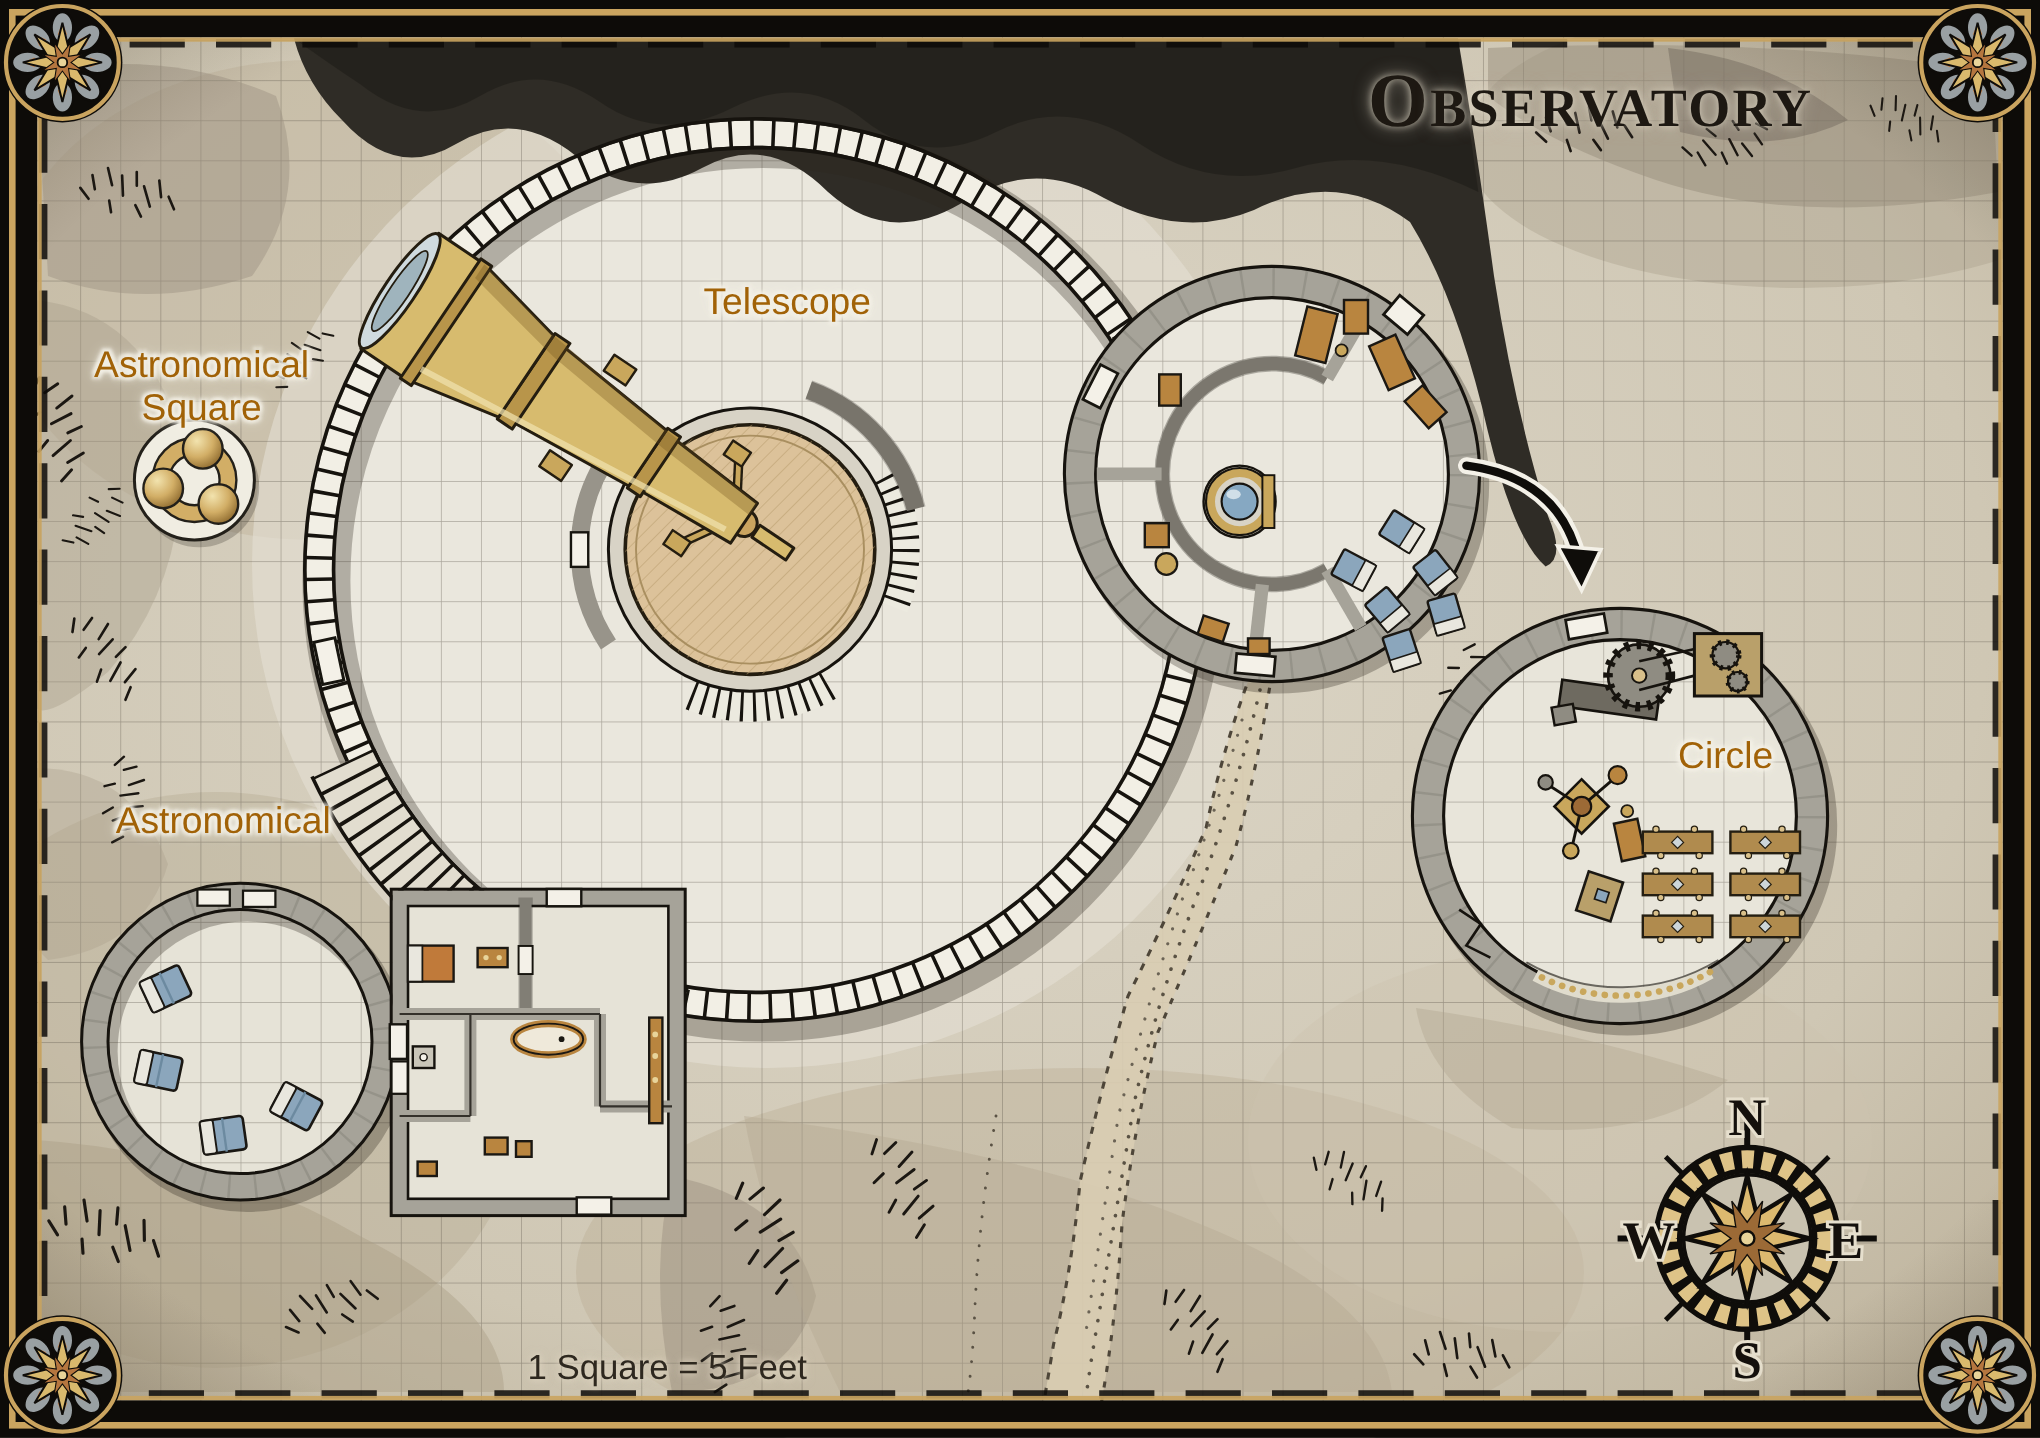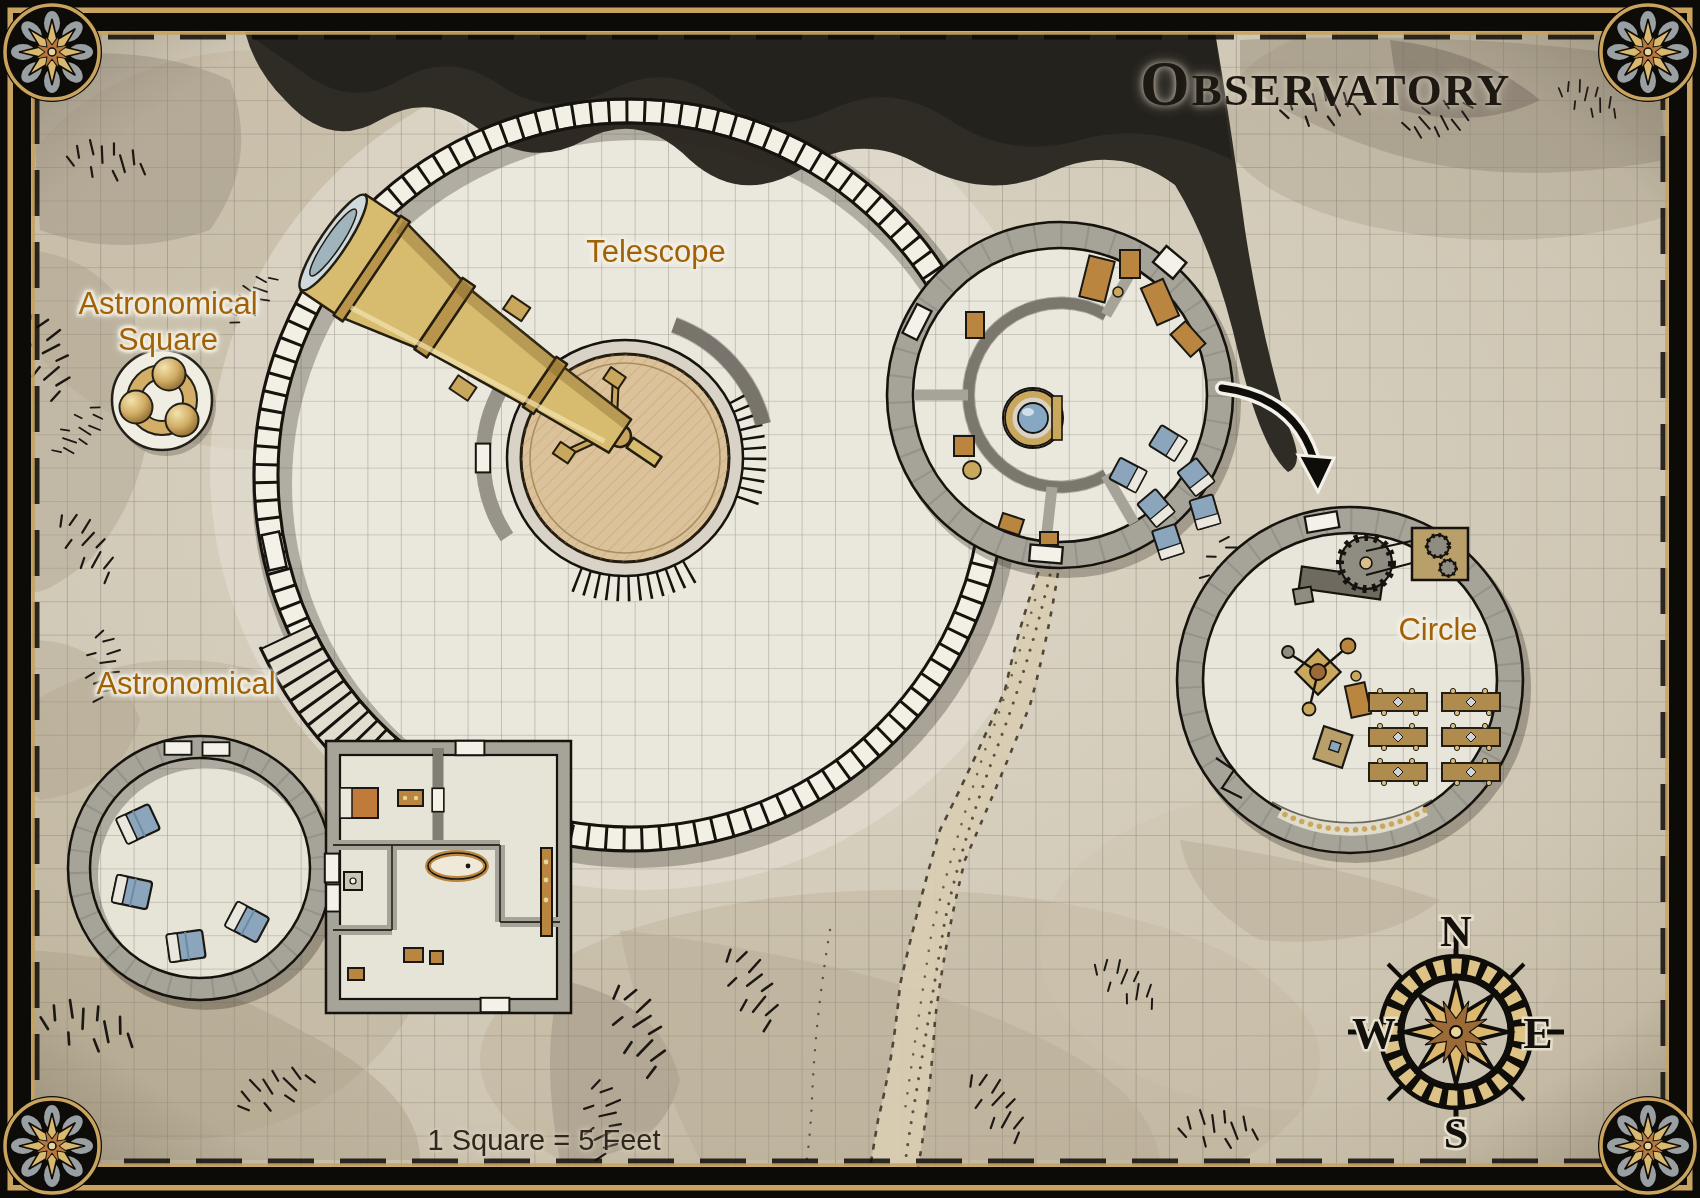--- a/index.html
+++ b/index.html
@@ -35,21 +35,21 @@
     letter-spacing:2px;
     color:#1d1812;
     text-transform:uppercase;
     text-align:center;
     text-shadow:0 0 6px rgba(220,212,195,.8), 0 0 14px rgba(220,212,195,.6);
     line-height:72px;
   }
   .map-title::first-letter{font-size:64px;}
   .scale-note{
     position:absolute;
-    left:544px;top:1124px;
+    left:556px;top:1124px;
     transform:translate(-50%,0);
     font-family:"Liberation Sans", sans-serif;
     font-size:29px;
     color:#2e281f;
     white-space:nowrap;
     text-shadow:0 0 5px rgba(226,216,196,.9), 0 0 9px rgba(226,216,196,.7);
   }
   .compass-letter{
     font-family:"Liberation Serif", serif;
     font-weight:700;

